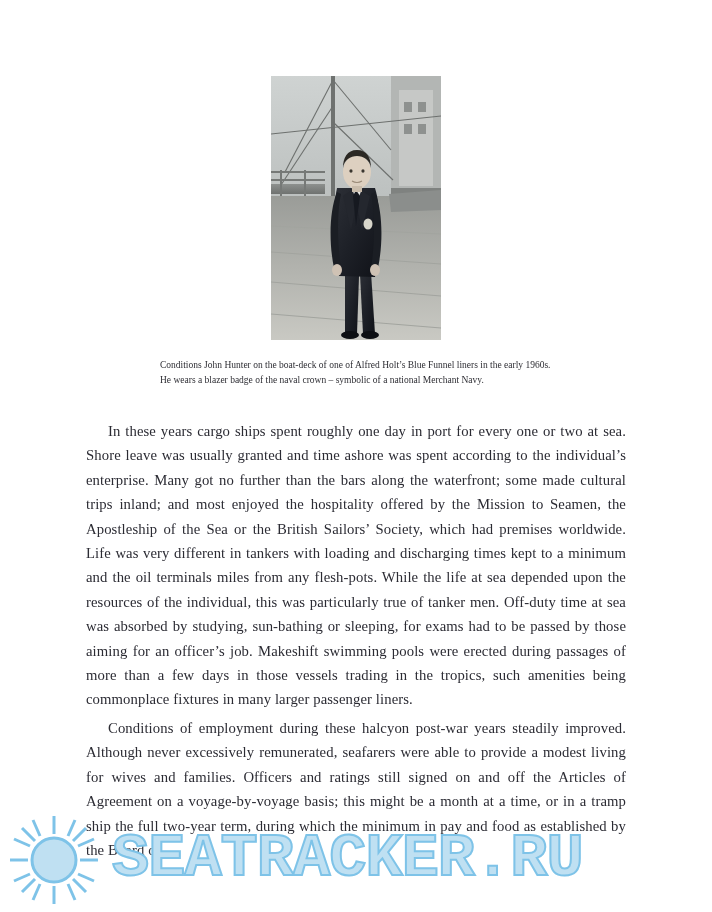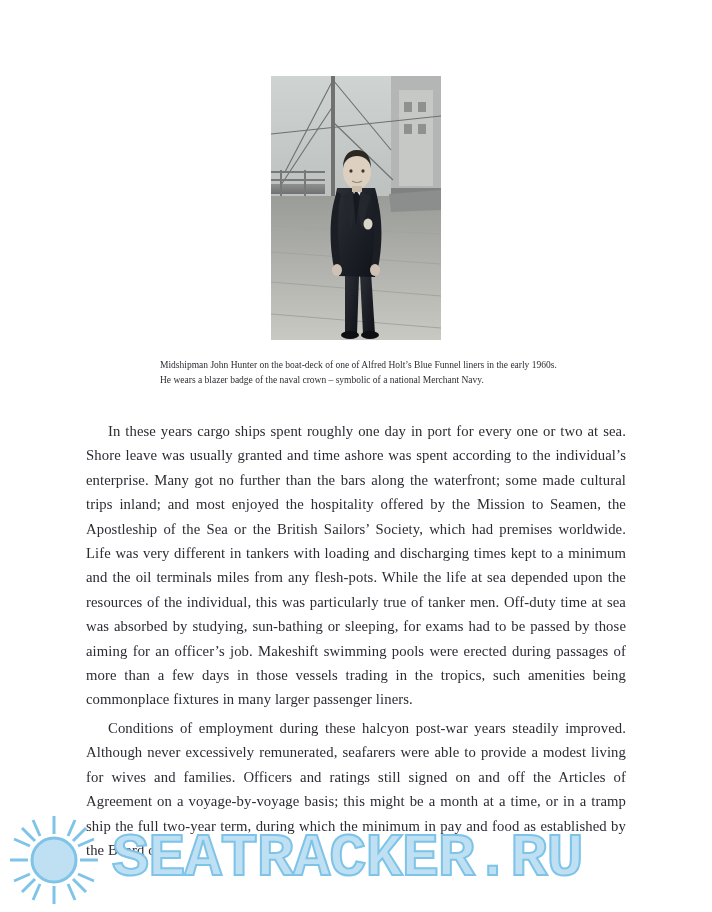--- a/index.html
+++ b/index.html
@@ -192,21 +192,21 @@
         <path d="M72 92 C74 76 98 76 100 92 C100 82 96 74 86 74 C76 74 72 82 72 92 Z" fill="#2b2823"></path>
         <ellipse cx="80" cy="95" rx="1.6" ry="1.8" fill="#3a362f"></ellipse>
         <ellipse cx="92" cy="95" rx="1.6" ry="1.8" fill="#3a362f"></ellipse>
         <path d="M81 105 Q86 108 91 105" stroke="#9a8b78" stroke-width="1.2" fill="none"></path>
 
         <rect x="81" y="110" width="10" height="6" fill="#c9bcab"></rect>
       </svg>
     </div>
   </div>
 
-  <div class="caption">Midshipman John Hunter on the boat-deck of one of Alfred Holt’s Blue Funnel liners in the early 1960s. He wears a blazer badge of the naval crown – symbolic of a national Merchant Navy.</div>
+  <div class="caption">Conditions John Hunter on the boat-deck of one of Alfred Holt’s Blue Funnel liners in the early 1960s. He wears a blazer badge of the naval crown – symbolic of a national Merchant Navy.</div>
 
   <div class="body-text">
     <p>In these years cargo ships spent roughly one day in port for every one or two at sea. Shore leave was usually granted and time ashore was spent according to the individual’s enterprise. Many got no further than the bars along the waterfront; some made cultural trips inland; and most enjoyed the hospitality offered by the Mission to Seamen, the Apostleship of the Sea or the British Sailors’ Society, which had premises worldwide. Life was very different in tankers with loading and discharging times kept to a minimum and the oil terminals miles from any flesh-pots. While the life at sea depended upon the resources of the individual, this was particularly true of tanker men. Off-duty time at sea was absorbed by studying, sun-bathing or sleeping, for exams had to be passed by those aiming for an officer’s job. Makeshift swimming pools were erected during passages of more than a few days in those vessels trading in the tropics, such amenities being commonplace fixtures in many larger passenger liners.</p>
     <p>Conditions of employment during these halcyon post-war years steadily improved. Although never excessively remunerated, seafarers were able to provide a modest living for wives and families. Officers and ratings still signed on and off the Articles of Agreement on a voyage-by-voyage basis; this might be a month at a time, or in a tramp ship the full two-year term, during which the minimum in pay and food as established by the Board of</p>
   </div>
 
   <div class="watermark">
     <div class="wm-sun">
       <svg width="92" height="92" viewBox="0 0 92 92" aria-hidden="true">
         <g stroke="#7ec3e8" stroke-width="3" fill="none">

